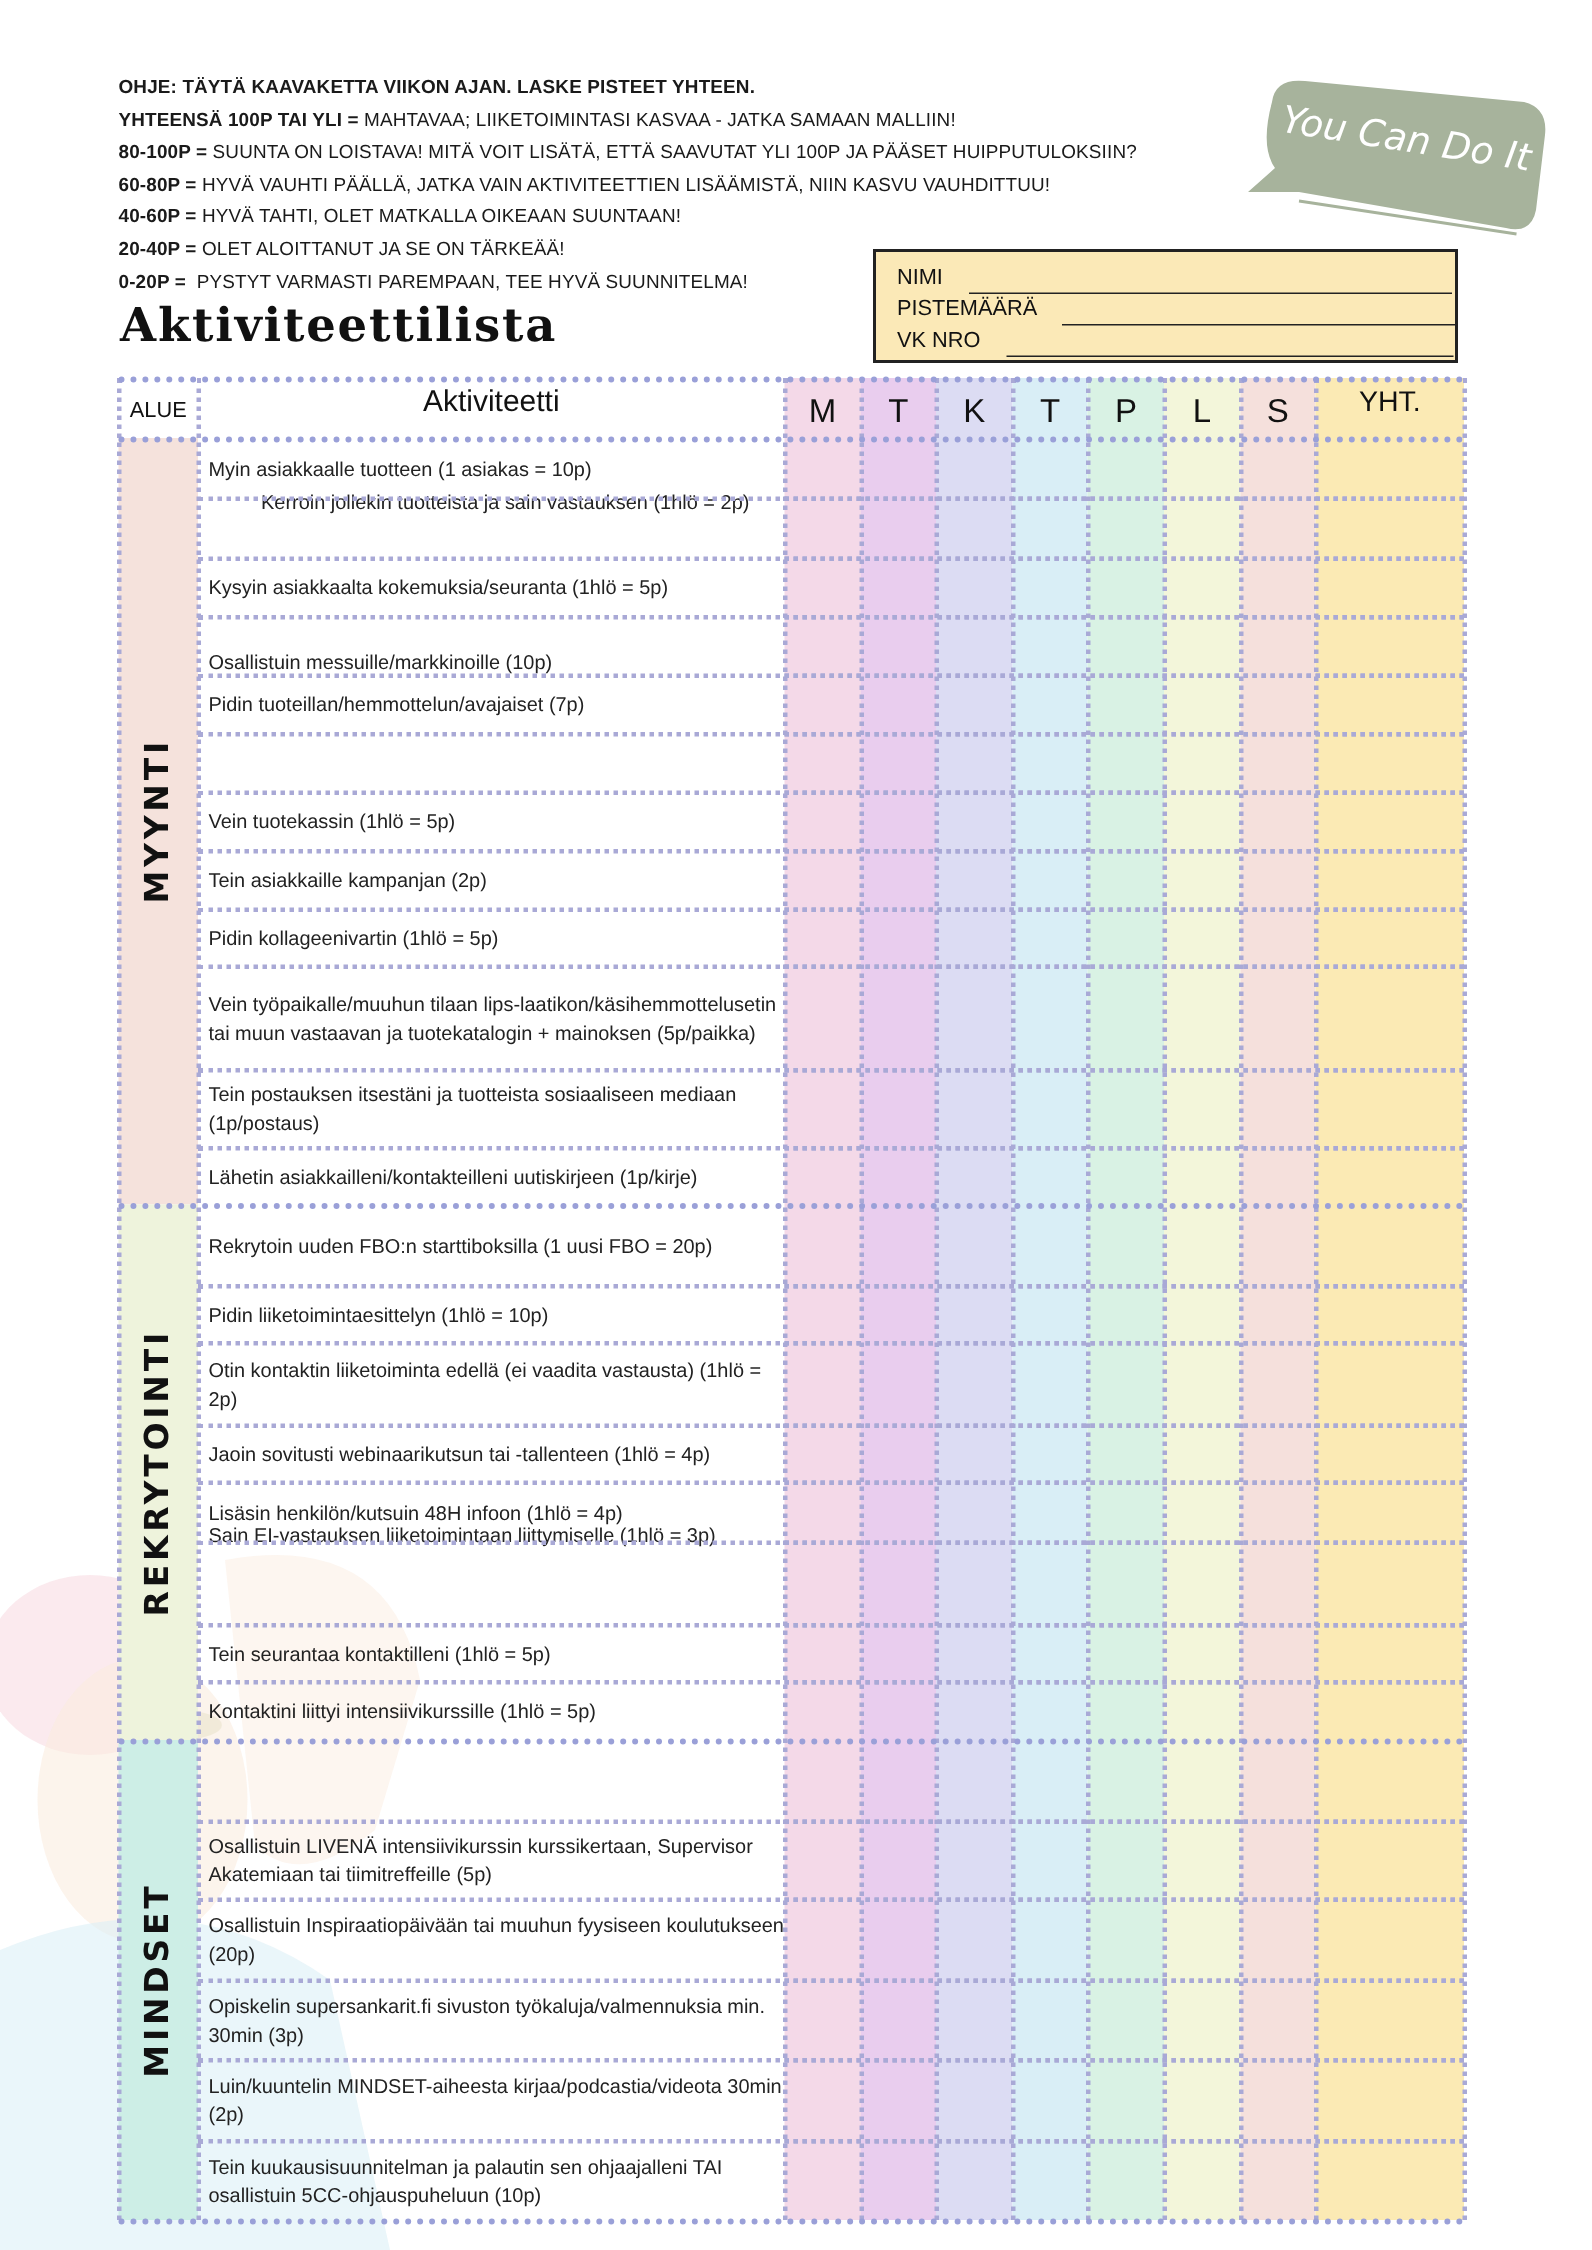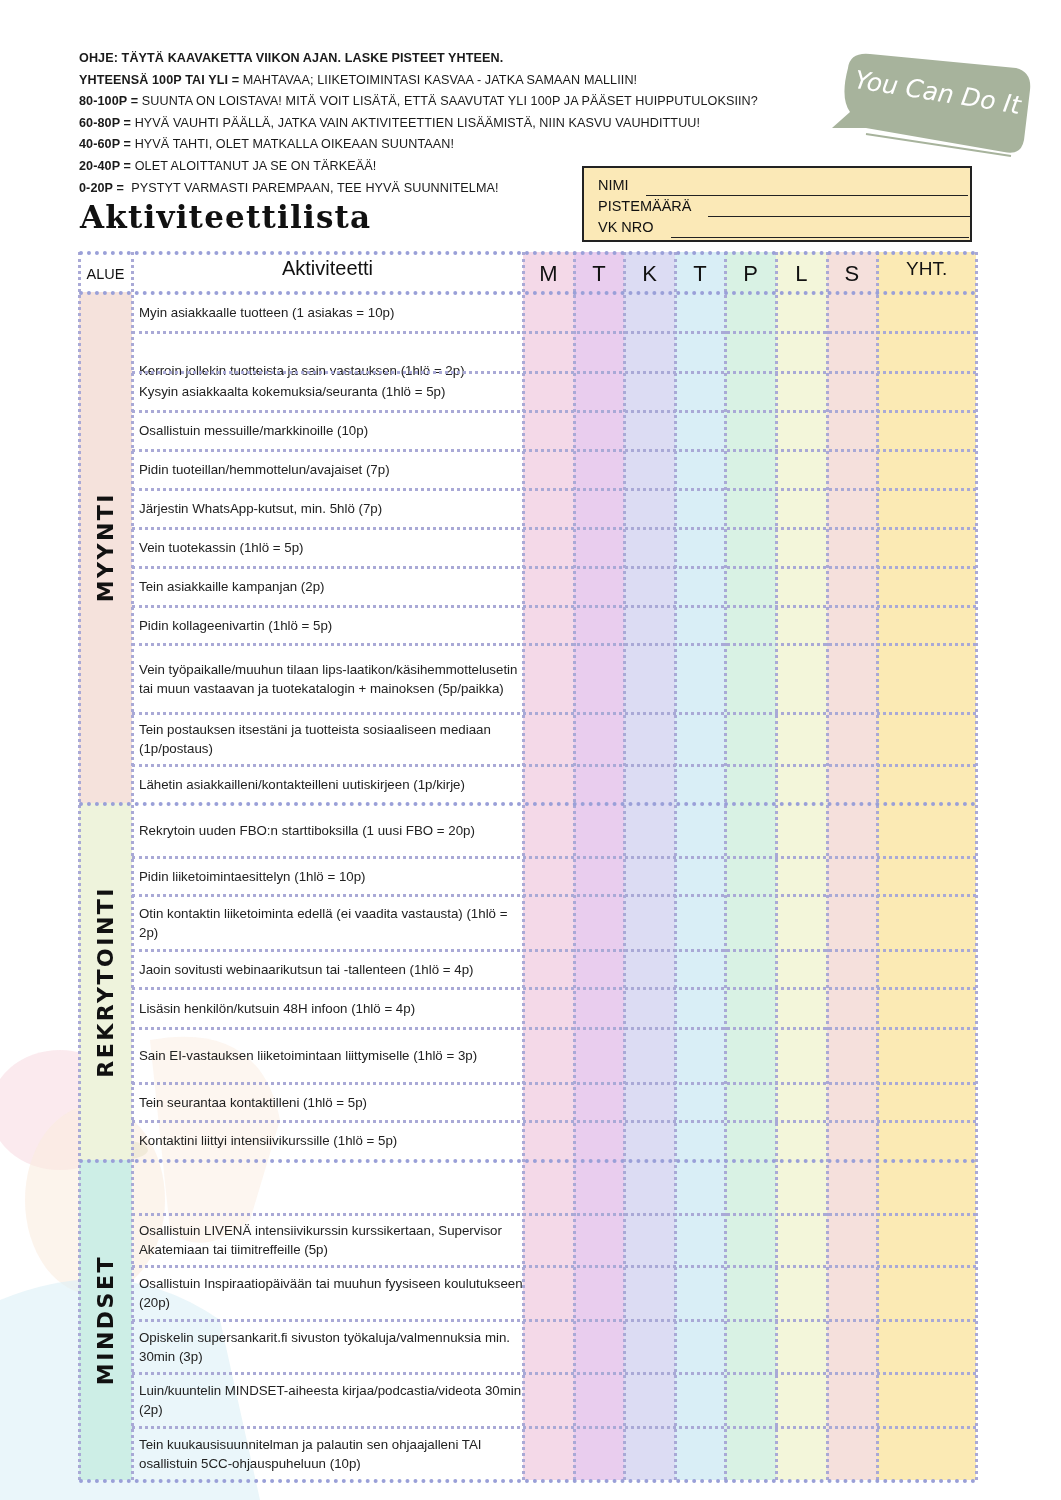--- a/index.html
+++ b/index.html
@@ -94,57 +94,56 @@
     </div>
     <div class="cell-text" style="top: 40px; height: 40px;">Myin asiakkaalle tuotteen (1 asiakas = 10p)</div>
     <div class="cell" style="left: 444px; top: 40px; width: 50.6px; height: 40px;"></div>
     <div class="cell" style="left: 494.6px; top: 40px; width: 50.6px; height: 40px;"></div>
     <div class="cell" style="left: 545.2px; top: 40px; width: 50.6px; height: 40px;"></div>
     <div class="cell" style="left: 595.8px; top: 40px; width: 50.6px; height: 40px;"></div>
     <div class="cell" style="left: 646.4px; top: 40px; width: 50.6px; height: 40px;"></div>
     <div class="cell" style="left: 697px; top: 40px; width: 50.6px; height: 40px;"></div>
     <div class="cell" style="left: 747.6px; top: 40px; width: 50.6px; height: 40px;"></div>
     <div class="cell" style="left: 798.2px; top: 40px; width: 98.8px; height: 40px;"></div>
-    <div class="cell-text" style="top: 98px; height: 40px;">Kerroin jollekin tuotteista ja sain vastauksen (1hlö = 2p)</div>
+    <div class="cell-text" style="top: 62px; height: 40px; margin-left: 35px;">Kerroin jollekin tuotteista ja sain vastauksen (1hlö = 2p)</div>
     <div class="cell" style="left: 444px; top: 80px; width: 50.6px; height: 40px;"></div>
     <div class="cell" style="left: 494.6px; top: 80px; width: 50.6px; height: 40px;"></div>
     <div class="cell" style="left: 545.2px; top: 80px; width: 50.6px; height: 40px;"></div>
     <div class="cell" style="left: 595.8px; top: 80px; width: 50.6px; height: 40px;"></div>
     <div class="cell" style="left: 646.4px; top: 80px; width: 50.6px; height: 40px;"></div>
     <div class="cell" style="left: 697px; top: 80px; width: 50.6px; height: 40px;"></div>
     <div class="cell" style="left: 747.6px; top: 80px; width: 50.6px; height: 40px;"></div>
     <div class="cell" style="left: 798.2px; top: 80px; width: 98.8px; height: 40px;"></div>
     <div class="cell-text" style="top: 120px; height: 39px;">Kysyin asiakkaalta kokemuksia/seuranta (1hlö = 5p)</div>
     <div class="cell" style="left: 444px; top: 120px; width: 50.6px; height: 39px;"></div>
     <div class="cell" style="left: 494.6px; top: 120px; width: 50.6px; height: 39px;"></div>
     <div class="cell" style="left: 545.2px; top: 120px; width: 50.6px; height: 39px;"></div>
     <div class="cell" style="left: 595.8px; top: 120px; width: 50.6px; height: 39px;"></div>
     <div class="cell" style="left: 646.4px; top: 120px; width: 50.6px; height: 39px;"></div>
     <div class="cell" style="left: 697px; top: 120px; width: 50.6px; height: 39px;"></div>
     <div class="cell" style="left: 747.6px; top: 120px; width: 50.6px; height: 39px;"></div>
     <div class="cell" style="left: 798.2px; top: 120px; width: 98.8px; height: 39px;"></div>
-    <div class="cell-text" style="top: 159px; height: 39px; text-align: center;">Osallistuin messuille/markkinoille (10p)</div>
+    <div class="cell-text" style="top: 170px; height: 39px; text-align: center;">Osallistuin messuille/markkinoille (10p)</div>
     <div class="cell" style="left: 444px; top: 159px; width: 50.6px; height: 39px;"></div>
     <div class="cell" style="left: 494.6px; top: 159px; width: 50.6px; height: 39px;"></div>
     <div class="cell" style="left: 545.2px; top: 159px; width: 50.6px; height: 39px;"></div>
     <div class="cell" style="left: 595.8px; top: 159px; width: 50.6px; height: 39px;"></div>
     <div class="cell" style="left: 646.4px; top: 159px; width: 50.6px; height: 39px;"></div>
     <div class="cell" style="left: 697px; top: 159px; width: 50.6px; height: 39px;"></div>
     <div class="cell" style="left: 747.6px; top: 159px; width: 50.6px; height: 39px;"></div>
     <div class="cell" style="left: 798.2px; top: 159px; width: 98.8px; height: 39px;"></div>
     <div class="cell-text" style="top: 198px; height: 39px;">Pidin tuoteillan/hemmottelun/avajaiset (7p)</div>
     <div class="cell" style="left: 444px; top: 198px; width: 50.6px; height: 39px;"></div>
     <div class="cell" style="left: 494.6px; top: 198px; width: 50.6px; height: 39px;"></div>
     <div class="cell" style="left: 545.2px; top: 198px; width: 50.6px; height: 39px;"></div>
     <div class="cell" style="left: 595.8px; top: 198px; width: 50.6px; height: 39px;"></div>
     <div class="cell" style="left: 646.4px; top: 198px; width: 50.6px; height: 39px;"></div>
     <div class="cell" style="left: 697px; top: 198px; width: 50.6px; height: 39px;"></div>
     <div class="cell" style="left: 747.6px; top: 198px; width: 50.6px; height: 39px;"></div>
     <div class="cell" style="left: 798.2px; top: 198px; width: 98.8px; height: 39px;"></div>
-    <div class="cell-text" style="top: 237px; height: 39px;">Järjestin WhatsApp-kutsut, min. 5hlö (7p)</div>
     <div class="cell" style="left: 444px; top: 237px; width: 50.6px; height: 39px;"></div>
     <div class="cell" style="left: 494.6px; top: 237px; width: 50.6px; height: 39px;"></div>
     <div class="cell" style="left: 545.2px; top: 237px; width: 50.6px; height: 39px;"></div>
     <div class="cell" style="left: 595.8px; top: 237px; width: 50.6px; height: 39px;"></div>
     <div class="cell" style="left: 646.4px; top: 237px; width: 50.6px; height: 39px;"></div>
     <div class="cell" style="left: 697px; top: 237px; width: 50.6px; height: 39px;"></div>
     <div class="cell" style="left: 747.6px; top: 237px; width: 50.6px; height: 39px;"></div>
     <div class="cell" style="left: 798.2px; top: 237px; width: 98.8px; height: 39px;"></div>
     <div class="cell-text" style="top: 276px; height: 39px;">Vein tuotekassin (1hlö = 5p)</div>
     <div class="cell" style="left: 444px; top: 276px; width: 50.6px; height: 39px;"></div>
@@ -241,21 +240,21 @@
     <div class="cell" style="left: 798.2px; top: 698px; width: 98.8px; height: 38px;"></div>
     <div class="cell-text" style="top: 736px; height: 40px;">Lisäsin henkilön/kutsuin 48H infoon (1hlö = 4p)</div>
     <div class="cell" style="left: 444px; top: 736px; width: 50.6px; height: 40px;"></div>
     <div class="cell" style="left: 494.6px; top: 736px; width: 50.6px; height: 40px;"></div>
     <div class="cell" style="left: 545.2px; top: 736px; width: 50.6px; height: 40px;"></div>
     <div class="cell" style="left: 595.8px; top: 736px; width: 50.6px; height: 40px;"></div>
     <div class="cell" style="left: 646.4px; top: 736px; width: 50.6px; height: 40px;"></div>
     <div class="cell" style="left: 697px; top: 736px; width: 50.6px; height: 40px;"></div>
     <div class="cell" style="left: 747.6px; top: 736px; width: 50.6px; height: 40px;"></div>
     <div class="cell" style="left: 798.2px; top: 736px; width: 98.8px; height: 40px;"></div>
-    <div class="cell-text" style="top: 776px; height: 55px;">Sain EI-vastauksen liiketoimintaan liittymiselle (1hlö = 3p)</div>
+    <div class="cell-text" style="top: 744px; height: 55px;">Sain EI-vastauksen liiketoimintaan liittymiselle (1hlö = 3p)</div>
     <div class="cell" style="left: 444px; top: 776px; width: 50.6px; height: 55px;"></div>
     <div class="cell" style="left: 494.6px; top: 776px; width: 50.6px; height: 55px;"></div>
     <div class="cell" style="left: 545.2px; top: 776px; width: 50.6px; height: 55px;"></div>
     <div class="cell" style="left: 595.8px; top: 776px; width: 50.6px; height: 55px;"></div>
     <div class="cell" style="left: 646.4px; top: 776px; width: 50.6px; height: 55px;"></div>
     <div class="cell" style="left: 697px; top: 776px; width: 50.6px; height: 55px;"></div>
     <div class="cell" style="left: 747.6px; top: 776px; width: 50.6px; height: 55px;"></div>
     <div class="cell" style="left: 798.2px; top: 776px; width: 98.8px; height: 55px;"></div>
     <div class="cell-text" style="top: 831px; height: 38px;">Tein seurantaa kontaktilleni (1hlö = 5p)</div>
     <div class="cell" style="left: 444px; top: 831px; width: 50.6px; height: 38px;"></div>

